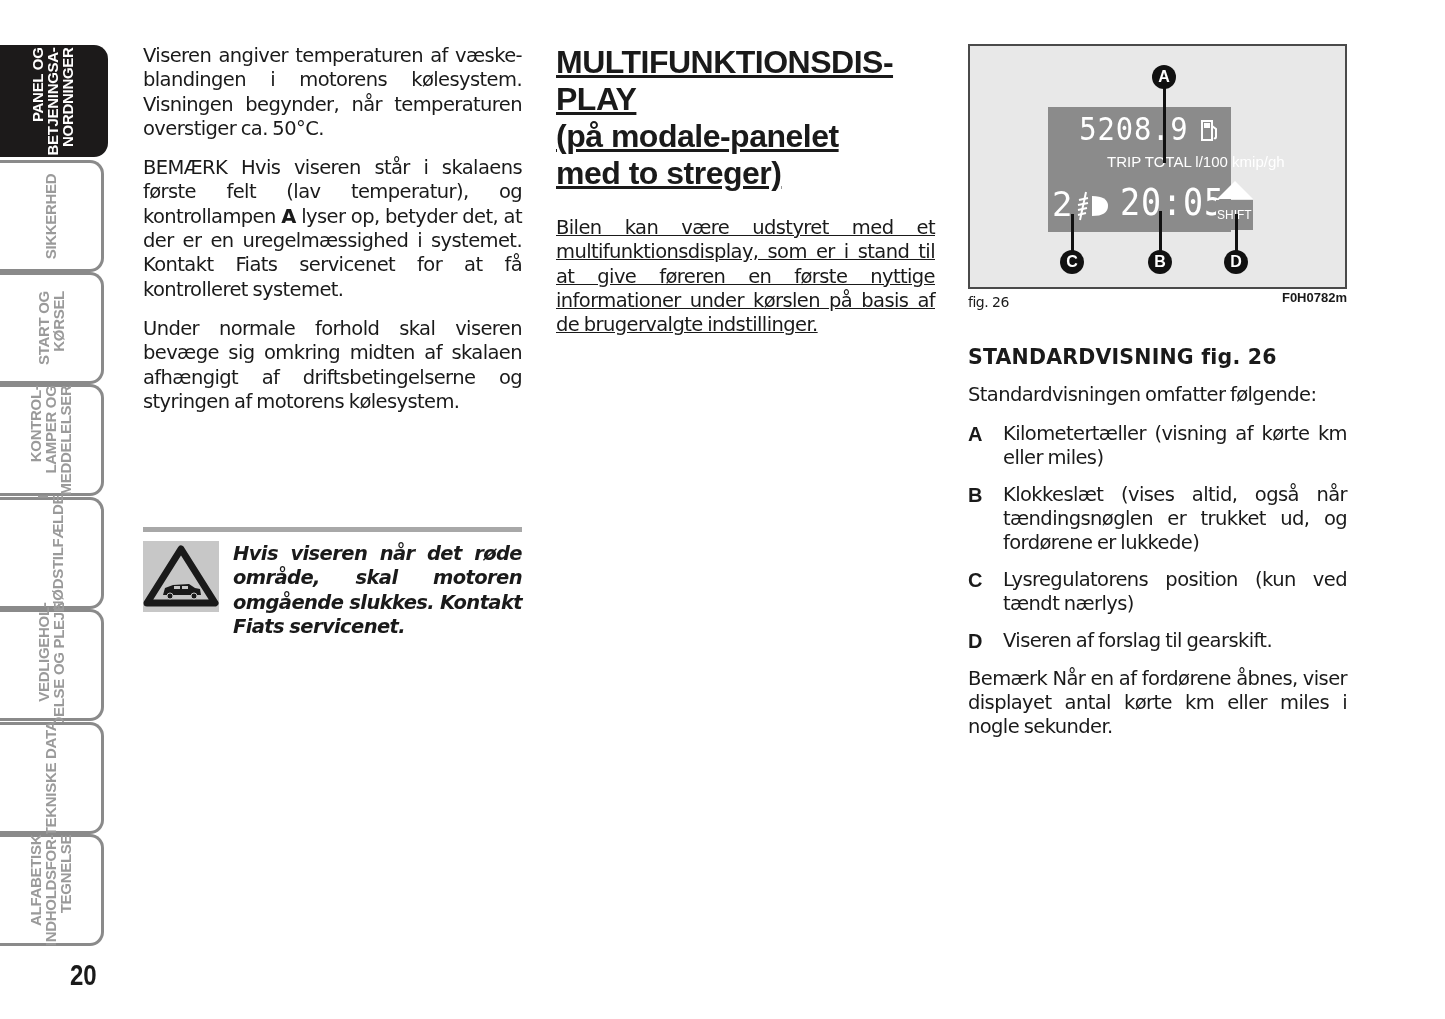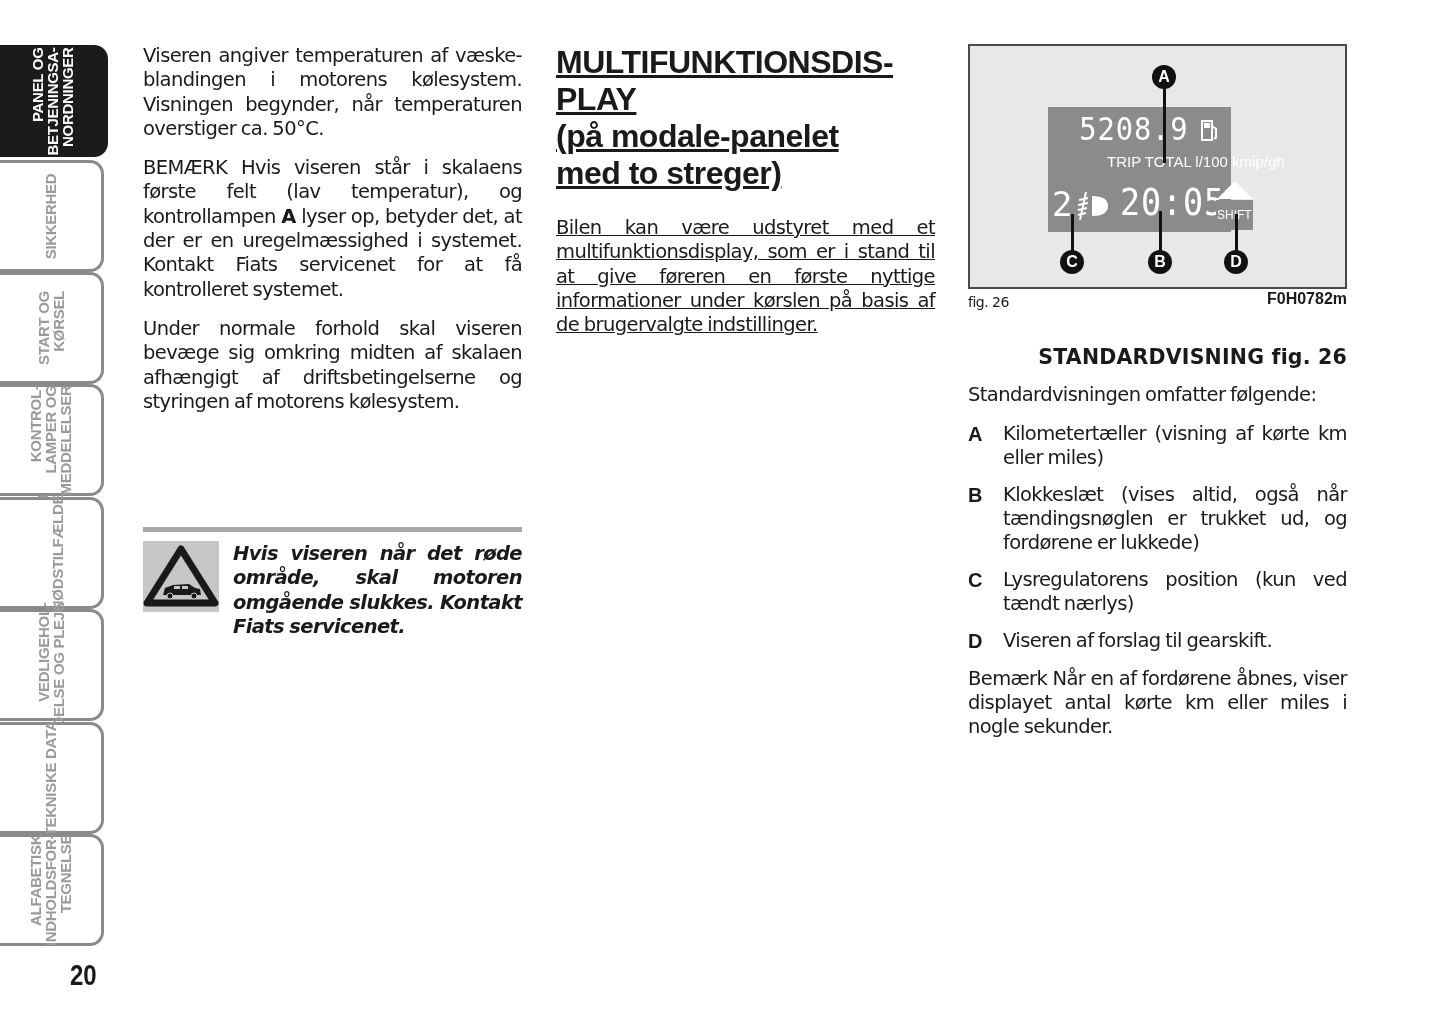--- a/index.html
+++ b/index.html
@@ -88,28 +88,27 @@
     font-family: "Liberation Sans", sans-serif; font-weight: bold; font-size: 16px;
     display: flex; align-items: center; justify-content: center;
   }
   .leader { position: absolute; width: 3px; background: #111; }
   .fig-caption {
     position: absolute; left: 968px; top: 294px; font-size: 14px;
     letter-spacing: -0.5px;
   }
   .fig-code {
     position: absolute; right: 98px; top: 290px;
-    font-family: "Liberation Sans", sans-serif; font-weight: bold; font-size: 16px;
+    font-family: "Liberation Sans", sans-serif; font-weight: bold; font-size: 13px;
   }
   
   .col3-text { position: absolute; left: 968px; top: 344px; width: 379px; }
   .h2 {
     margin: 0 0 13px 0; font-weight: bold; font-size: 20.5px; line-height: 26px;
     letter-spacing: 0.2px;
-    text-align: right;
   }
   .item { display: flex; margin: 0 0 13px 0; }
   .item-letter {
     width: 35px; flex: 0 0 35px; font-family: "Liberation Sans", sans-serif;
     font-weight: bold; font-size: 20px; line-height: 24.3px;
   }
   .item-text {
     flex: 1; font-size: 19.5px; line-height: 24px; text-align: justify;
     letter-spacing: -0.6px; word-spacing: -1px;
   }

